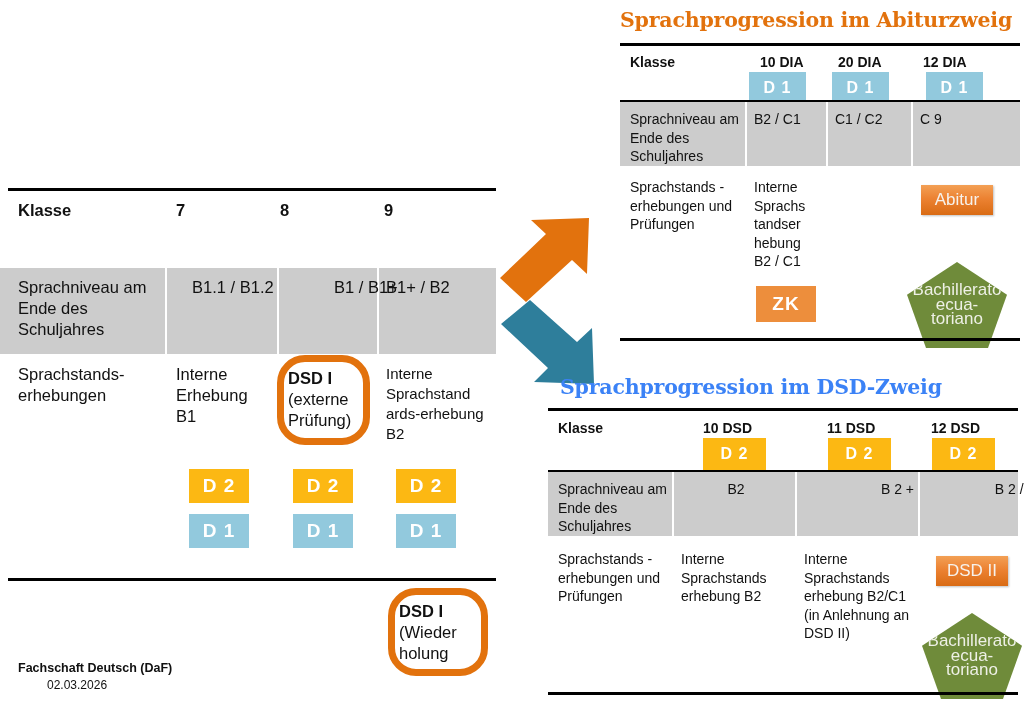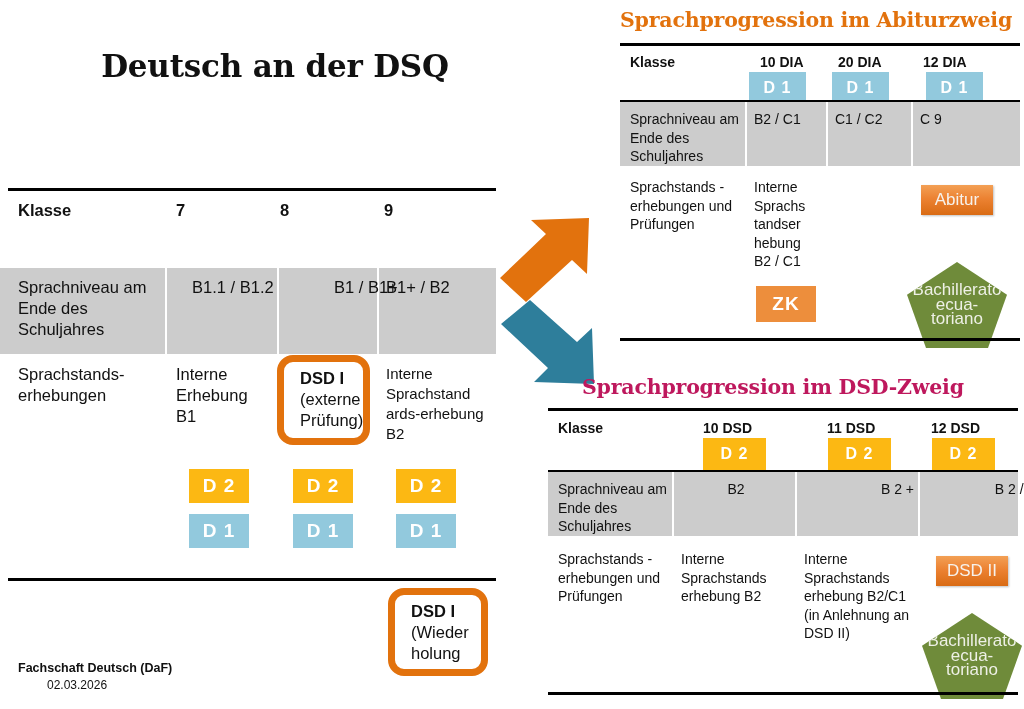--- a/index.html
+++ b/index.html
@@ -34,38 +34,38 @@
   .badge{
     position:absolute;display:flex;align-items:center;justify-content:center;
     color:#ffffff;font-weight:bold;font-size:19px;letter-spacing:1px;
   }
   .badge-d2{background:#fcb813;}
   .badge-d1{background:#92c9dd;}
 
   
   .callout{
     position:absolute;background:#ffffff;
-    border:7px solid #e2720d;border-radius:16px;
+    border:7px solid #e2720d;border-radius:28px;
     box-sizing:border-box;
-    padding:6px 8px 4px 16px;
+    padding:6px 8px 4px 4px;
     font-size:16.5px;line-height:21px;color:#111;
   }
   .callout b{font-weight:bold;}
 
   #footer-name{position:absolute;left:18px;top:661px;font-size:12.5px;font-weight:bold;color:#111;}
   #footer-date{position:absolute;left:47px;top:678px;font-size:12px;color:#111;}
 
   
   #arrow-up{position:absolute;left:495px;top:215px;width:130px;height:90px;}
   #arrow-down{position:absolute;left:495px;top:295px;width:135px;height:90px;}
 
   
   .sec-title{position:absolute;font-family:"DejaVu Serif",serif;font-weight:bold;font-size:20.5px;letter-spacing:-.2px;}
   #abi-title{left:620px;top:8px;color:#e2720d;}
-  #dsd-title{left:582px;top:375px;color:#be185d;}
+  #dsd-title{left:560px;top:375px;color:#3b82f6;}
 
   .rcell{position:absolute;font-size:14px;line-height:18.5px;color:#111;}
   .rhdr{position:absolute;font-size:14px;font-weight:bold;color:#111;}
   .rbadge{
     position:absolute;display:flex;align-items:center;justify-content:center;
     color:#ffffff;font-weight:bold;font-size:16px;letter-spacing:1px;
   }
 
   .pill{
     position:absolute;display:flex;align-items:center;justify-content:center;
@@ -83,21 +83,20 @@
     background:#6f8b3a;
     clip-path:polygon(50% 0%,100% 38%,81% 100%,19% 100%,0% 38%);
     color:#eef0e6;font-size:17px;line-height:14.5px;text-align:center;
   }
   .penta span{display:block;}
 </style>
 </head>
 <body>
 
 <div id="left-title">
-  <span class="lt-line">Deutsch an der DSQ</span>
 </div>
 
 <div class="rule" id="left-head-rule"></div>
 
 <div class="lcell hdr-bold" style="left:18px;top:200px;">Klasse</div>
 <div class="lcell hdr-bold" style="left:176px;top:200px;">7</div>
 <div class="lcell hdr-bold" style="left:280px;top:200px;">8</div>
 <div class="lcell hdr-bold" style="left:384px;top:200px;">9</div>
 
 <div class="grayrow" id="left-row1"></div>

